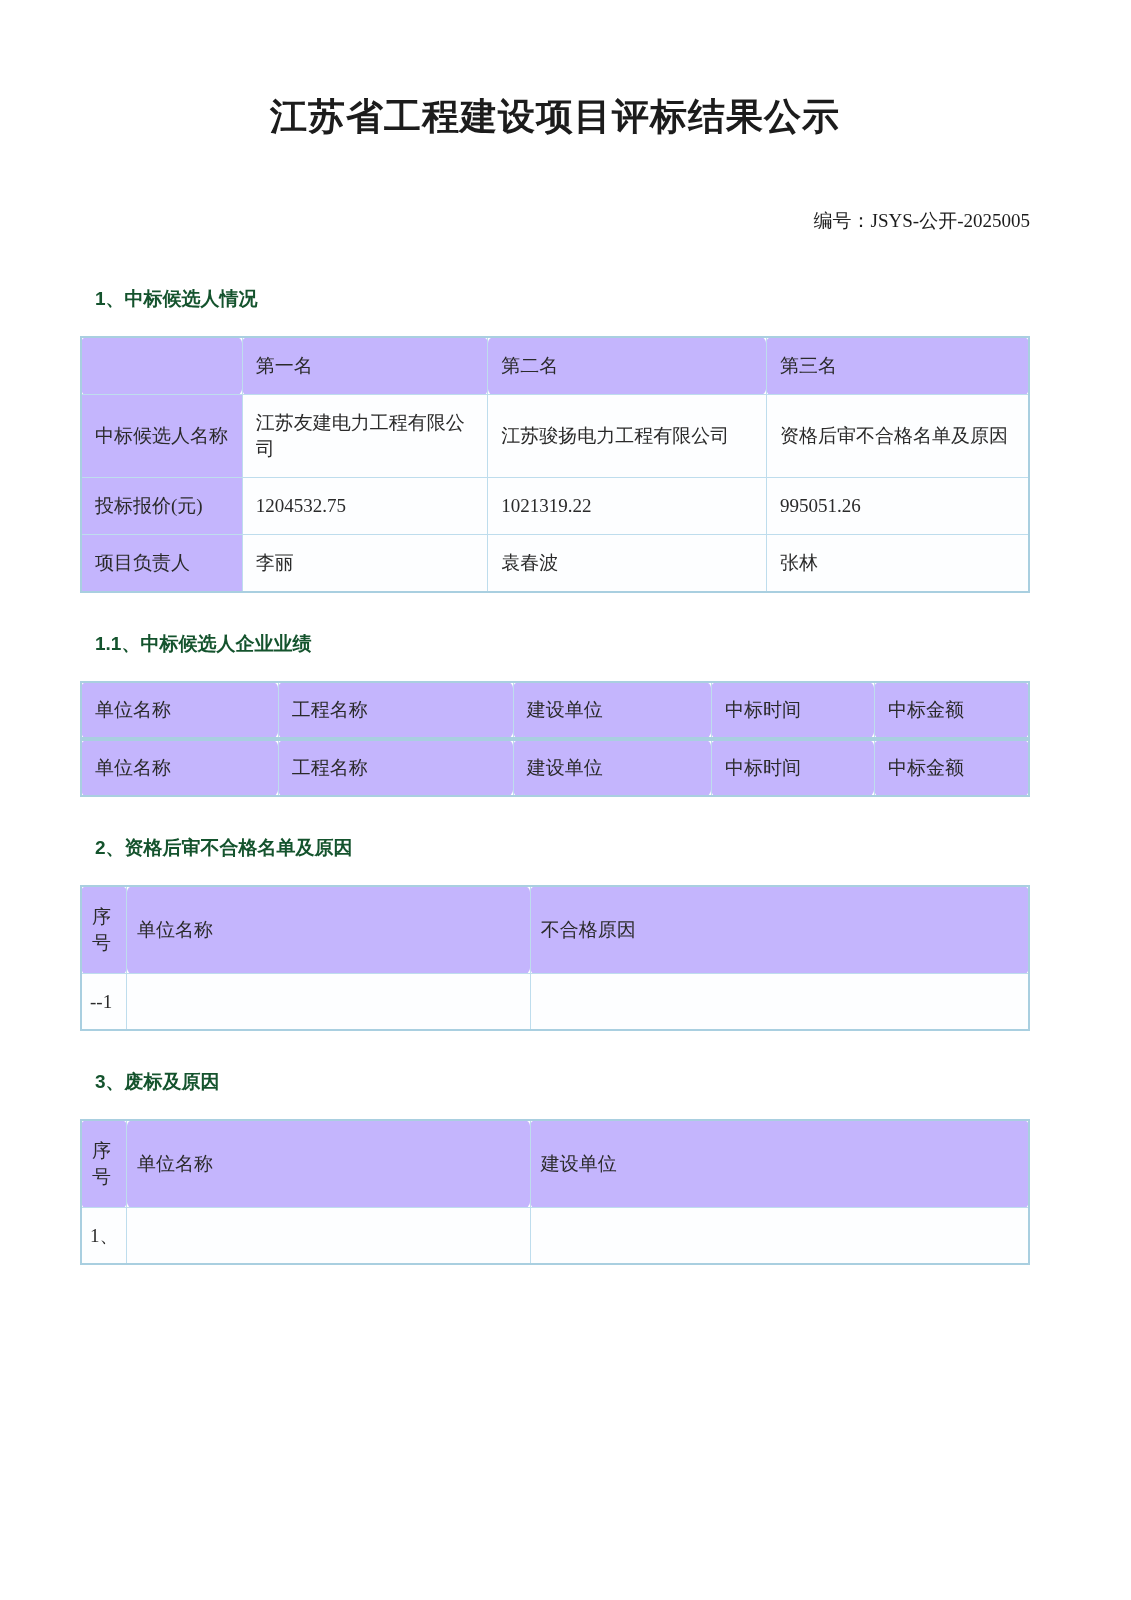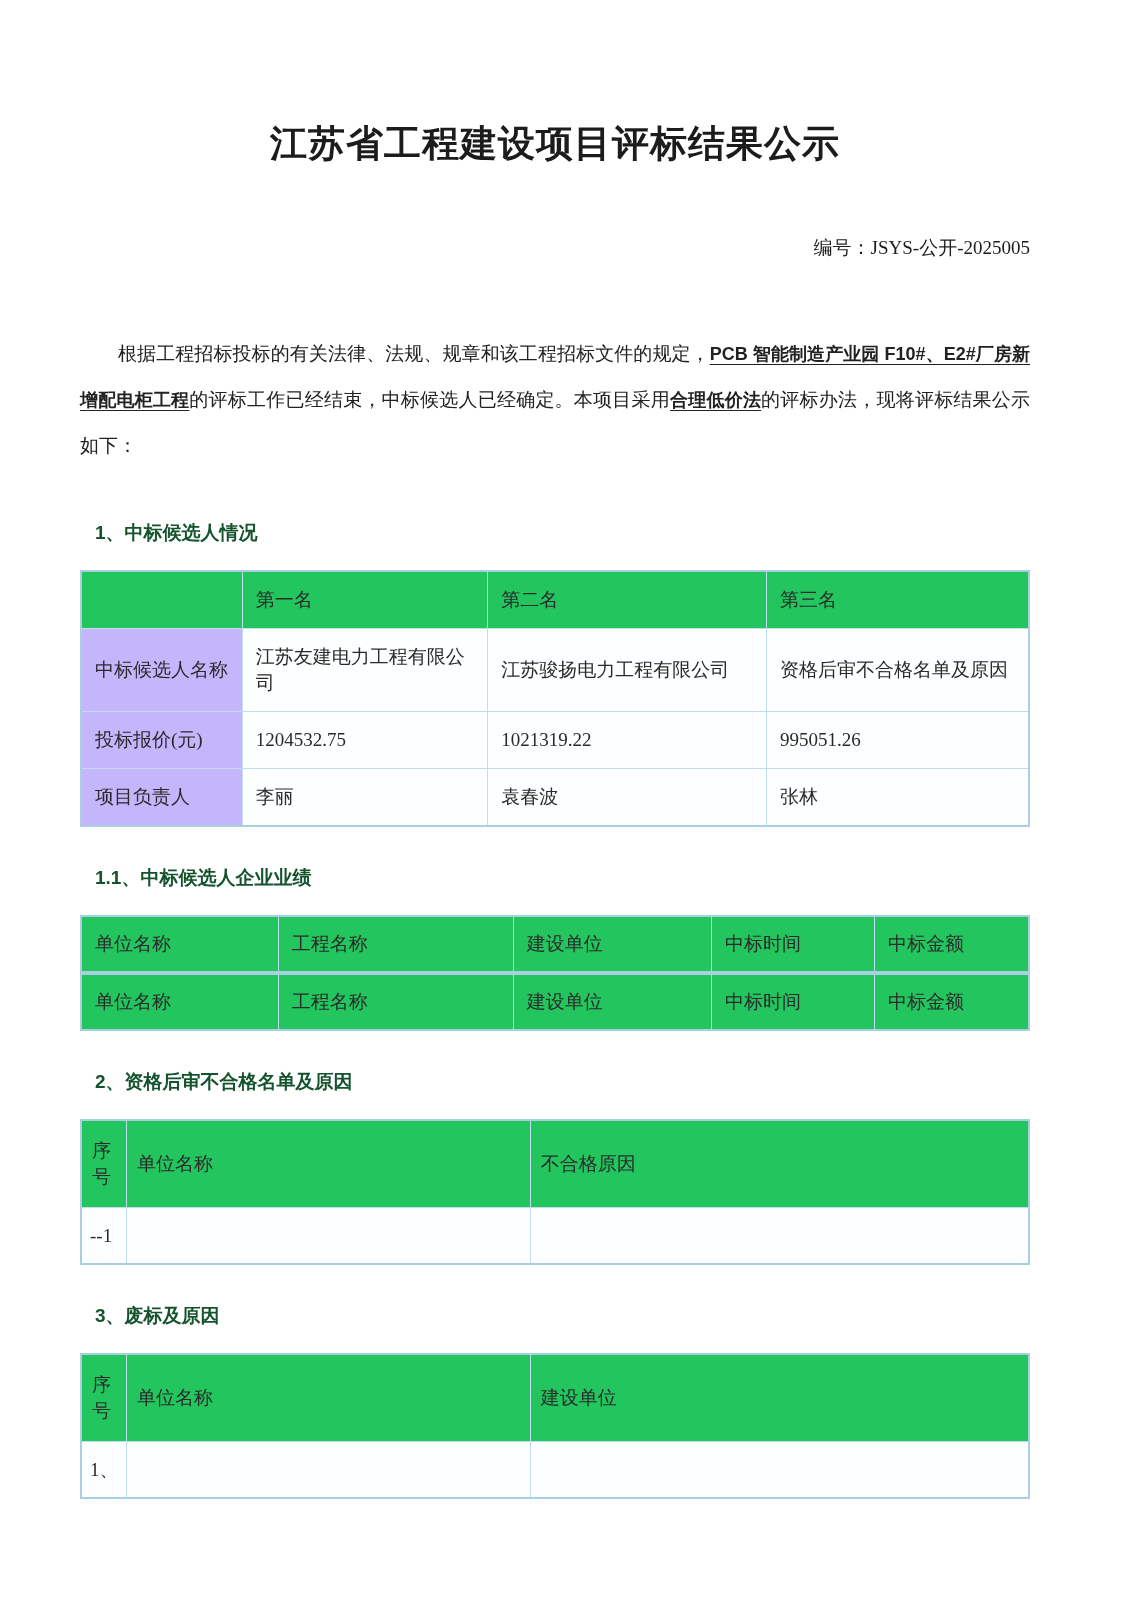--- a/index.html
+++ b/index.html
@@ -4,21 +4,21 @@
 <style>
   html,body{margin:0;padding:0;background:#ffffff;}
   body{
     width:1131px;height:1600px;overflow:hidden;
     font-family:"Liberation Serif","DejaVu Serif",serif;
     color:#222222;
   }
   .page{padding:0 101px 0 80px;}
   .title{
     text-align:center;font-size:37px;font-weight:bold;
-    padding-top:119px;letter-spacing:1px;color:#1c1c1c;
+    padding-top:92px;letter-spacing:1px;color:#1c1c1c;
   }
   .docnum{text-align:right;font-size:19px;margin-top:66px;color:#1c1c1c;}
   .intro{
     margin:70px 0 0 0;font-size:19px;line-height:45px;
     text-align:justify;text-indent:38px;color:#222222;
   }
   .bu{
     font-weight:bold;text-decoration:underline;text-underline-offset:4px;
     font-family:"Liberation Sans","DejaVu Sans",sans-serif;font-size:18px;
   }
@@ -30,37 +30,36 @@
   .h2.first{margin-top:52px;}
   table{
     width:100%;border-collapse:collapse;table-layout:fixed;
     border:2px solid #a9cfe0;
   }
   td{
     border:1px solid #bedded;font-size:19px;padding:14px 13px;
     vertical-align:middle;word-break:break-all;background:#fdfeff;
     color:#2a2a2a;
   }
-  tr.hdr td{background:#22c55e;}
+  tr.hdr td{background:#c4b5fd;border-radius:6px;}
   td.lbl{background:#c4b5fd;}
   .t1 td{padding:15px 13px;}
   .t3 tr.hdr td{padding:17px 10px;}
   .t3 tr.datarow td{height:27px;}
   .seq{padding-left:8px;padding-right:8px;}
 </style>
 </head>
 <body>
 
 <div class="page">
 
   <div class="title">江苏省工程建设项目评标结果公示</div>
 
   <div class="docnum">编号：JSYS-公开-2025005</div>
 
-  <p class="intro"><span>根据工程招标投标的有关法律、法规、规章和该工程招标文件的规定，</span><span class="bu">PCB 智能制造产业园 F10#、E2#厂房新增配电柜工程</span><span>的评标工作已经结束，中标候选人已经确定。本项目采用</span><span class="bu">合理低价法</span><span>的评标办法，现将评标结果公示如下：</span></p>
 
   <div class="h2 first">1、中标候选人情况</div>
 
   <table class="t1">
     <colgroup>
         <col style="width:17%">
         <col style="width:25.9%">
         <col style="width:29.4%">
         <col style="width:27.7%">
       </colgroup>

